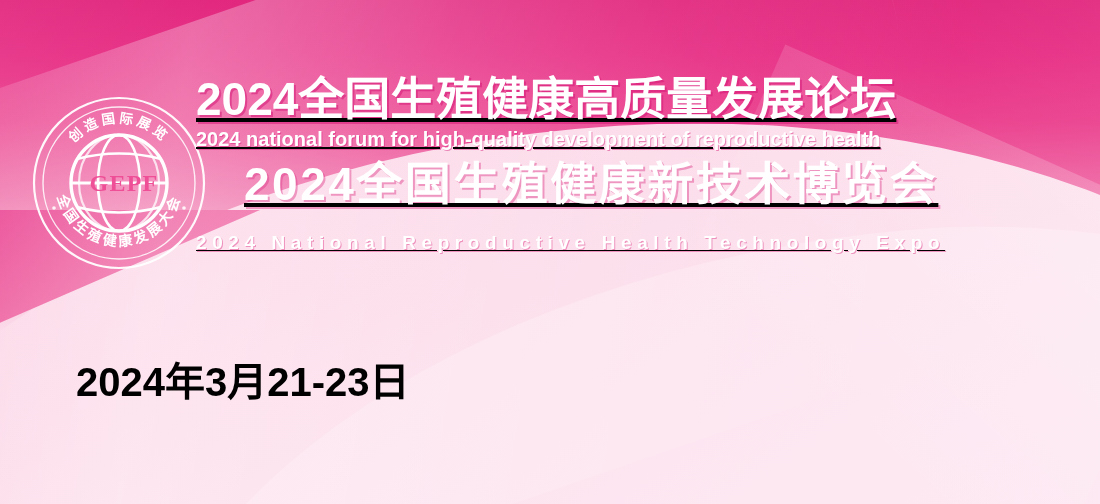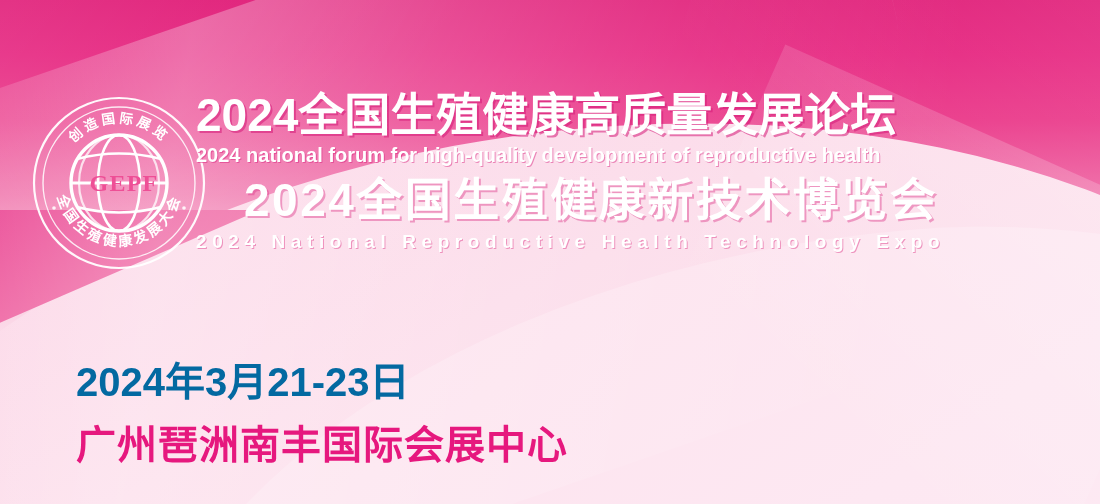--- a/index.html
+++ b/index.html
@@ -135,22 +135,23 @@
     top:96px;
     width:174px;
     height:174px;
   }
   .logo svg{display:block;width:174px;height:174px;}
 
   
   .titles{
     position:absolute;
     left:196px;
-    top:88px;
+    top:72px;
     width:880px;
+    text-decoration:underline;
   }
   .t-cn-1{
     font-size:46px;
     line-height:54px;
     font-weight:bold;
     color:#ffffff;
     letter-spacing:0px;
     white-space:nowrap;
     text-shadow:2px 2px 0 rgba(214,25,120,.55);
   }
@@ -175,34 +176,34 @@
     margin-left:48px;
   }
   .t-en-2{
     font-size:19px;
     line-height:26px;
     font-weight:bold;
     color:#ffffff;
     letter-spacing:5.6px;
     white-space:nowrap;
     text-shadow:1px 1px 0 rgba(226,80,150,.55);
-    margin-top:1px;
+    margin-top:18px;
   }
 
   
   .info{
     position:absolute;
     left:76px;
     top:358px;
   }
   .date-line{
     font-size:40px;
     line-height:48px;
     font-weight:bold;
-    color:#0369a1;
+    color:#000000;
     white-space:nowrap;
   }
   .venue-line{
     font-size:40px;
     line-height:50px;
     font-weight:bold;
     color:#e6187e;
     letter-spacing:1px;
     white-space:nowrap;
     margin-top:14px;
@@ -265,16 +266,15 @@
 
   <div class="titles">
     <div class="t-cn-1">2024全国生殖健康高质量发展论坛</div>
     <div class="t-en-1">2024 national forum for high-quality development of reproductive health</div>
     <div class="t-cn-2">2024全国生殖健康新技术博览会</div>
     <div class="t-en-2">2024 National Reproductive Health Technology Expo</div>
   </div>
 
   <div class="info">
     <div class="date-line">2024年3月21-23日</div>
-    <div class="venue-line">广州琶洲南丰国际会展中心</div>
   </div>
 
 </div>
 
 </body></html>

